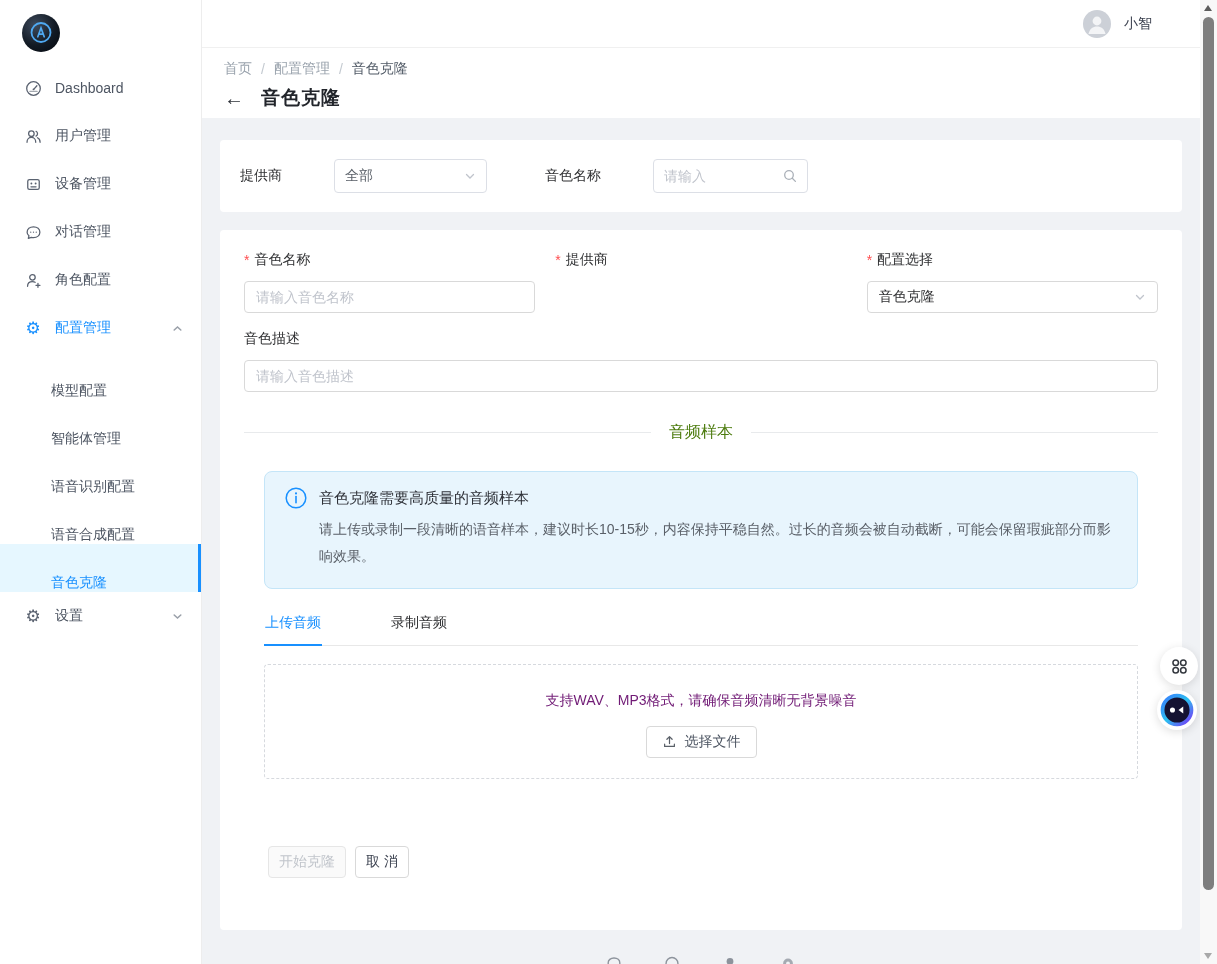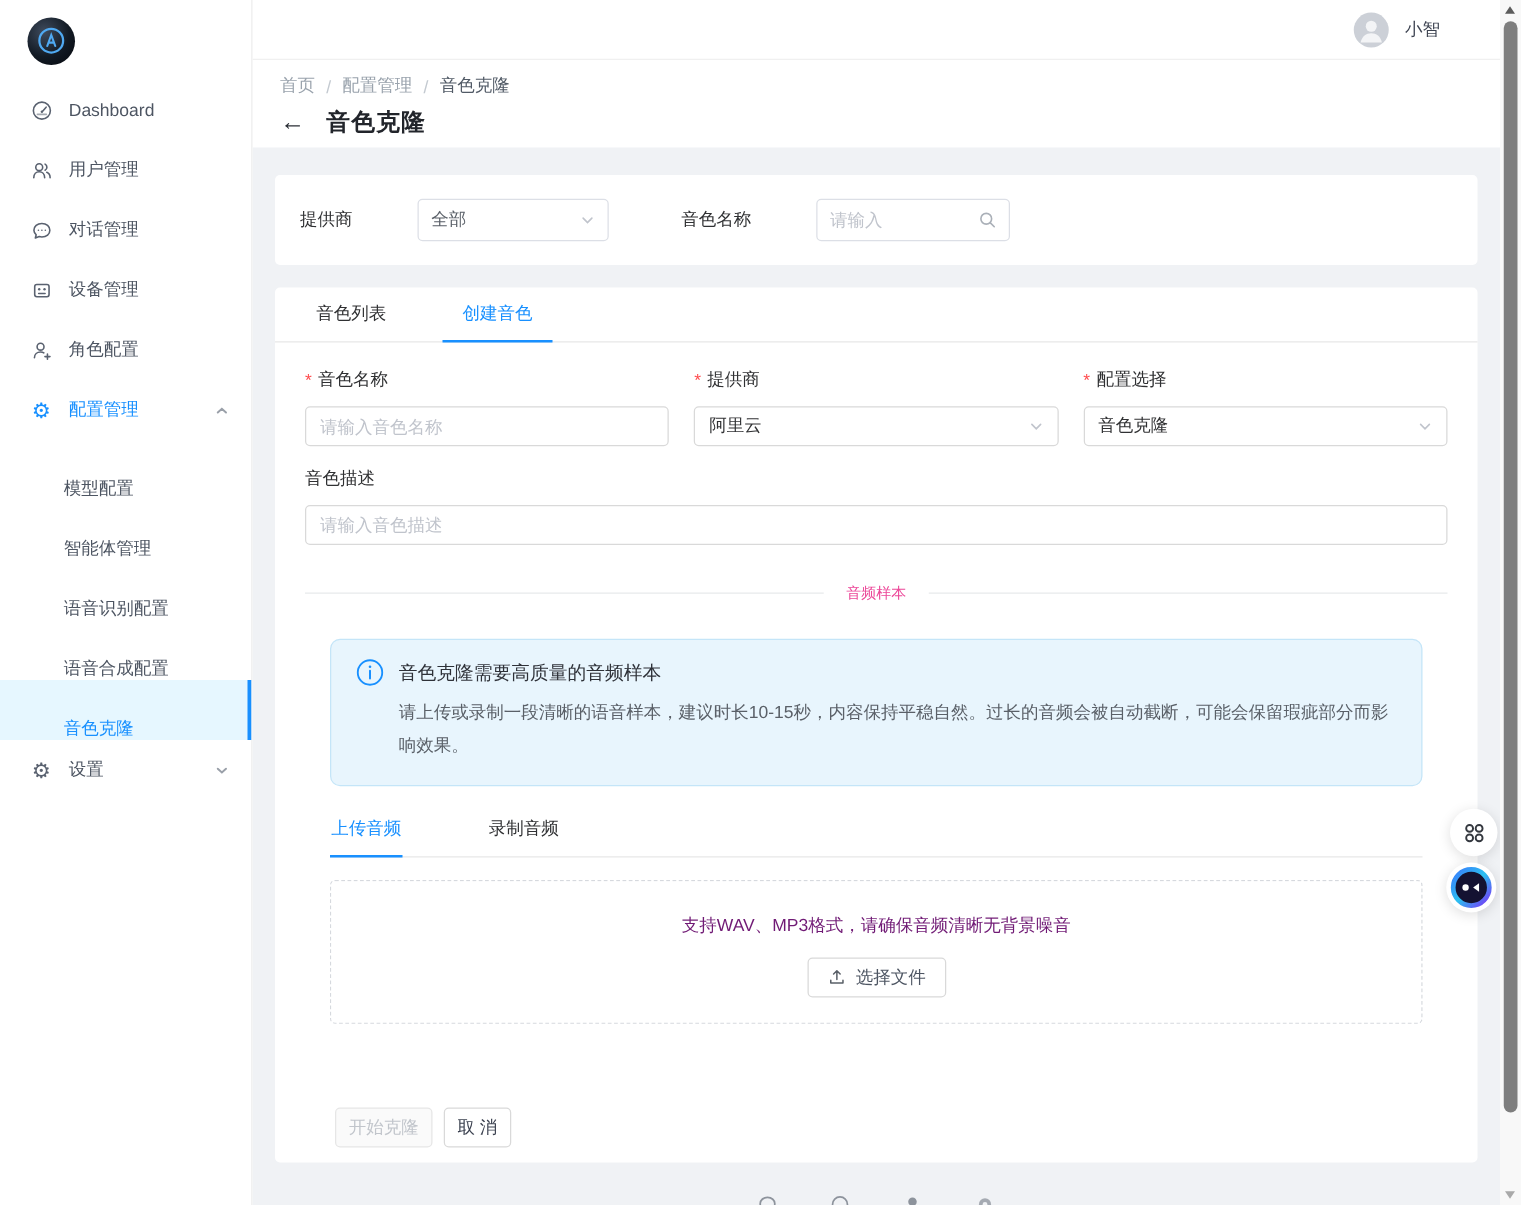--- a/index.html
+++ b/index.html
@@ -60,21 +60,21 @@
   .f-group-label{display:flex;align-items:center;margin-bottom:12px;color:#303133;}
   .req{color:#ff4d4f;margin-right:5px;}
   .field-input{height:32px;border:1px solid #d9d9d9;border-radius:4px;width:100%;padding:0 11px;font-size:14px;color:#303133;outline:none;font-family:inherit;background:#fff;}
   .field-input::placeholder{color:#c0c4cc;}
   .field-select{height:32px;border:1px solid #d9d9d9;border-radius:4px;display:flex;align-items:center;justify-content:space-between;padding:0 11px;color:#303133;cursor:pointer;background:#fff;}
   .desc-block{margin-top:17px;}
   .desc-block .field-input{margin-top:12px;}
 
   .divider{display:flex;align-items:center;margin:30px 0 28px;}
   .divider .line{flex:1;height:1px;background:#e8eaec;}
-  .divider-title{margin:0 18px;font-size:12px;color:#ec4899;font-weight:500;}
+  .divider-title{margin:0 18px;font-size:16px;color:#4d7c0f;font-weight:500;}
 
   .alert{margin:0 20px;background:#e8f5fd;border:1px solid #c4e5f8;border-radius:8px;padding:15px 20px 17px;}
   .alert-head{display:flex;align-items:center;gap:12px;}
   .alert-title{font-size:15px;color:#2e3138;}
   .alert-body{margin:7px 0 0 34px;color:#5a6068;font-size:14px;line-height:1.95;}
   .info-ic{display:flex;flex:0 0 auto;}
 
   .audio-tabs{margin:25px 20px 0;border-bottom:1px solid #e8e8e8;display:flex;}
   .atab{padding:0 1px 12px;margin-right:68px;color:#303133;cursor:pointer;border-bottom:2px solid transparent;margin-bottom:-1px;}
   .atab.active{color:#1890ff;border-bottom-color:#1890ff;}
@@ -143,40 +143,40 @@
             <path d="M1.9 13.4c0-2.8 1.9-4.5 4.1-4.5s4.1 1.7 4.1 4.5"></path>
             <path d="M10.4 3.1a2.6 2.6 0 0 1 0 4.6"></path>
             <path d="M11.7 9.2c1.6.6 2.5 2 2.5 4.2"></path>
         </svg>
       </span>
       <span>用户管理</span>
     </div>
 
     <div class="menu-item">
       <span class="mi-icon">
+        <svg width="17" height="17" viewBox="0 0 16 16" fill="none" stroke="currentColor" stroke-width="1.2" stroke-linecap="round">
+          <rect x="2.6" y="3.4" width="10.8" height="9.2" rx="1.6"></rect>
+            <circle cx="6" cy="7" r="0.9" fill="currentColor" stroke="none"></circle>
+            <circle cx="10" cy="7" r="0.9" fill="currentColor" stroke="none"></circle>
+            <path d="M5.6 10.2h4.8"></path>
+        </svg>
+      </span>
+      <span>设备管理</span>
+    </div>
+
+    <div class="menu-item">
+      <span class="mi-icon">
         <svg width="17" height="17" viewBox="0 0 16 16" fill="none" stroke="currentColor" stroke-width="1.2" stroke-linejoin="round">
           <path d="M8 2.6c3.5 0 6 2.2 6 5.1s-2.5 5.1-6 5.1c-.7 0-1.4-.1-2-.3l-2.9 1 .6-2.4C2.6 10.1 2 9 2 7.7 2 4.8 4.5 2.6 8 2.6z"></path>
           <circle cx="5.4" cy="7.7" r="0.6" fill="currentColor" stroke="none"></circle>
             <circle cx="8" cy="7.7" r="0.6" fill="currentColor" stroke="none"></circle>
             <circle cx="10.6" cy="7.7" r="0.6" fill="currentColor" stroke="none"></circle>
         </svg>
       </span>
       <span>对话管理</span>
-    </div>
-
-    <div class="menu-item">
-      <span class="mi-icon">
-        <svg width="17" height="17" viewBox="0 0 16 16" fill="none" stroke="currentColor" stroke-width="1.2" stroke-linecap="round">
-          <rect x="2.6" y="3.4" width="10.8" height="9.2" rx="1.6"></rect>
-            <circle cx="6" cy="7" r="0.9" fill="currentColor" stroke="none"></circle>
-            <circle cx="10" cy="7" r="0.9" fill="currentColor" stroke="none"></circle>
-            <path d="M5.6 10.2h4.8"></path>
-        </svg>
-      </span>
-      <span>设备管理</span>
     </div>
 
     <div class="menu-item">
       <span class="mi-icon">
         <svg width="17" height="17" viewBox="0 0 16 16" fill="none" stroke="currentColor" stroke-width="1.2" stroke-linecap="round">
           <circle cx="7" cy="5" r="2.6"></circle>
             <path d="M2.4 13.4c0-2.7 2-4.4 4.6-4.4 1 0 1.8.2 2.5.7"></path>
             <path d="M12.2 10.6v3.8M10.3 12.5h3.8"></path>
         </svg>
       </span>
@@ -271,50 +271,34 @@
             <svg width="14" height="14" viewBox="0 0 14 14" fill="none" stroke="currentColor" stroke-width="1.3" stroke-linecap="round">
                 <circle cx="6" cy="6" r="4.3"></circle>
                 <path d="M9.3 9.3 12.4 12.4"></path>
               </svg>
           </span>
         </div>
       </div>
 
       <div class="card main-card">
 
-        <div class="tabs-bar">
-          <div class="tab">
-            <span>音色列表</span>
-          </div>
-          <div class="tab active">
-            <span>创建音色</span>
-          </div>
-        </div>
 
         <div class="form-wrap">
           <div class="form-row">
             <div>
               <div class="f-group-label">
                 <span class="req">*</span>
                 <span>音色名称</span>
               </div>
               <input class="field-input" type="text" placeholder="请输入音色名称" style="">
             </div>
             <div>
               <div class="f-group-label">
                 <span class="req">*</span>
                 <span>提供商</span>
-              </div>
-              <div class="field-select">
-                <span>阿里云</span>
-                <span class="sel-chev" style="color:#c0c4cc;display:flex;">
-                  <svg width="12" height="12" viewBox="0 0 12 12" fill="none" stroke="currentColor" stroke-width="1.3" stroke-linecap="round">
-                      <path d="M2.5 4.5 6 8l3.5-3.5"></path>
-                    </svg>
-                </span>
               </div>
             </div>
             <div>
               <div class="f-group-label">
                 <span class="req">*</span>
                 <span>配置选择</span>
               </div>
               <div class="field-select">
                 <span>音色克隆</span>
                 <span class="sel-chev" style="color:#c0c4cc;display:flex;">

